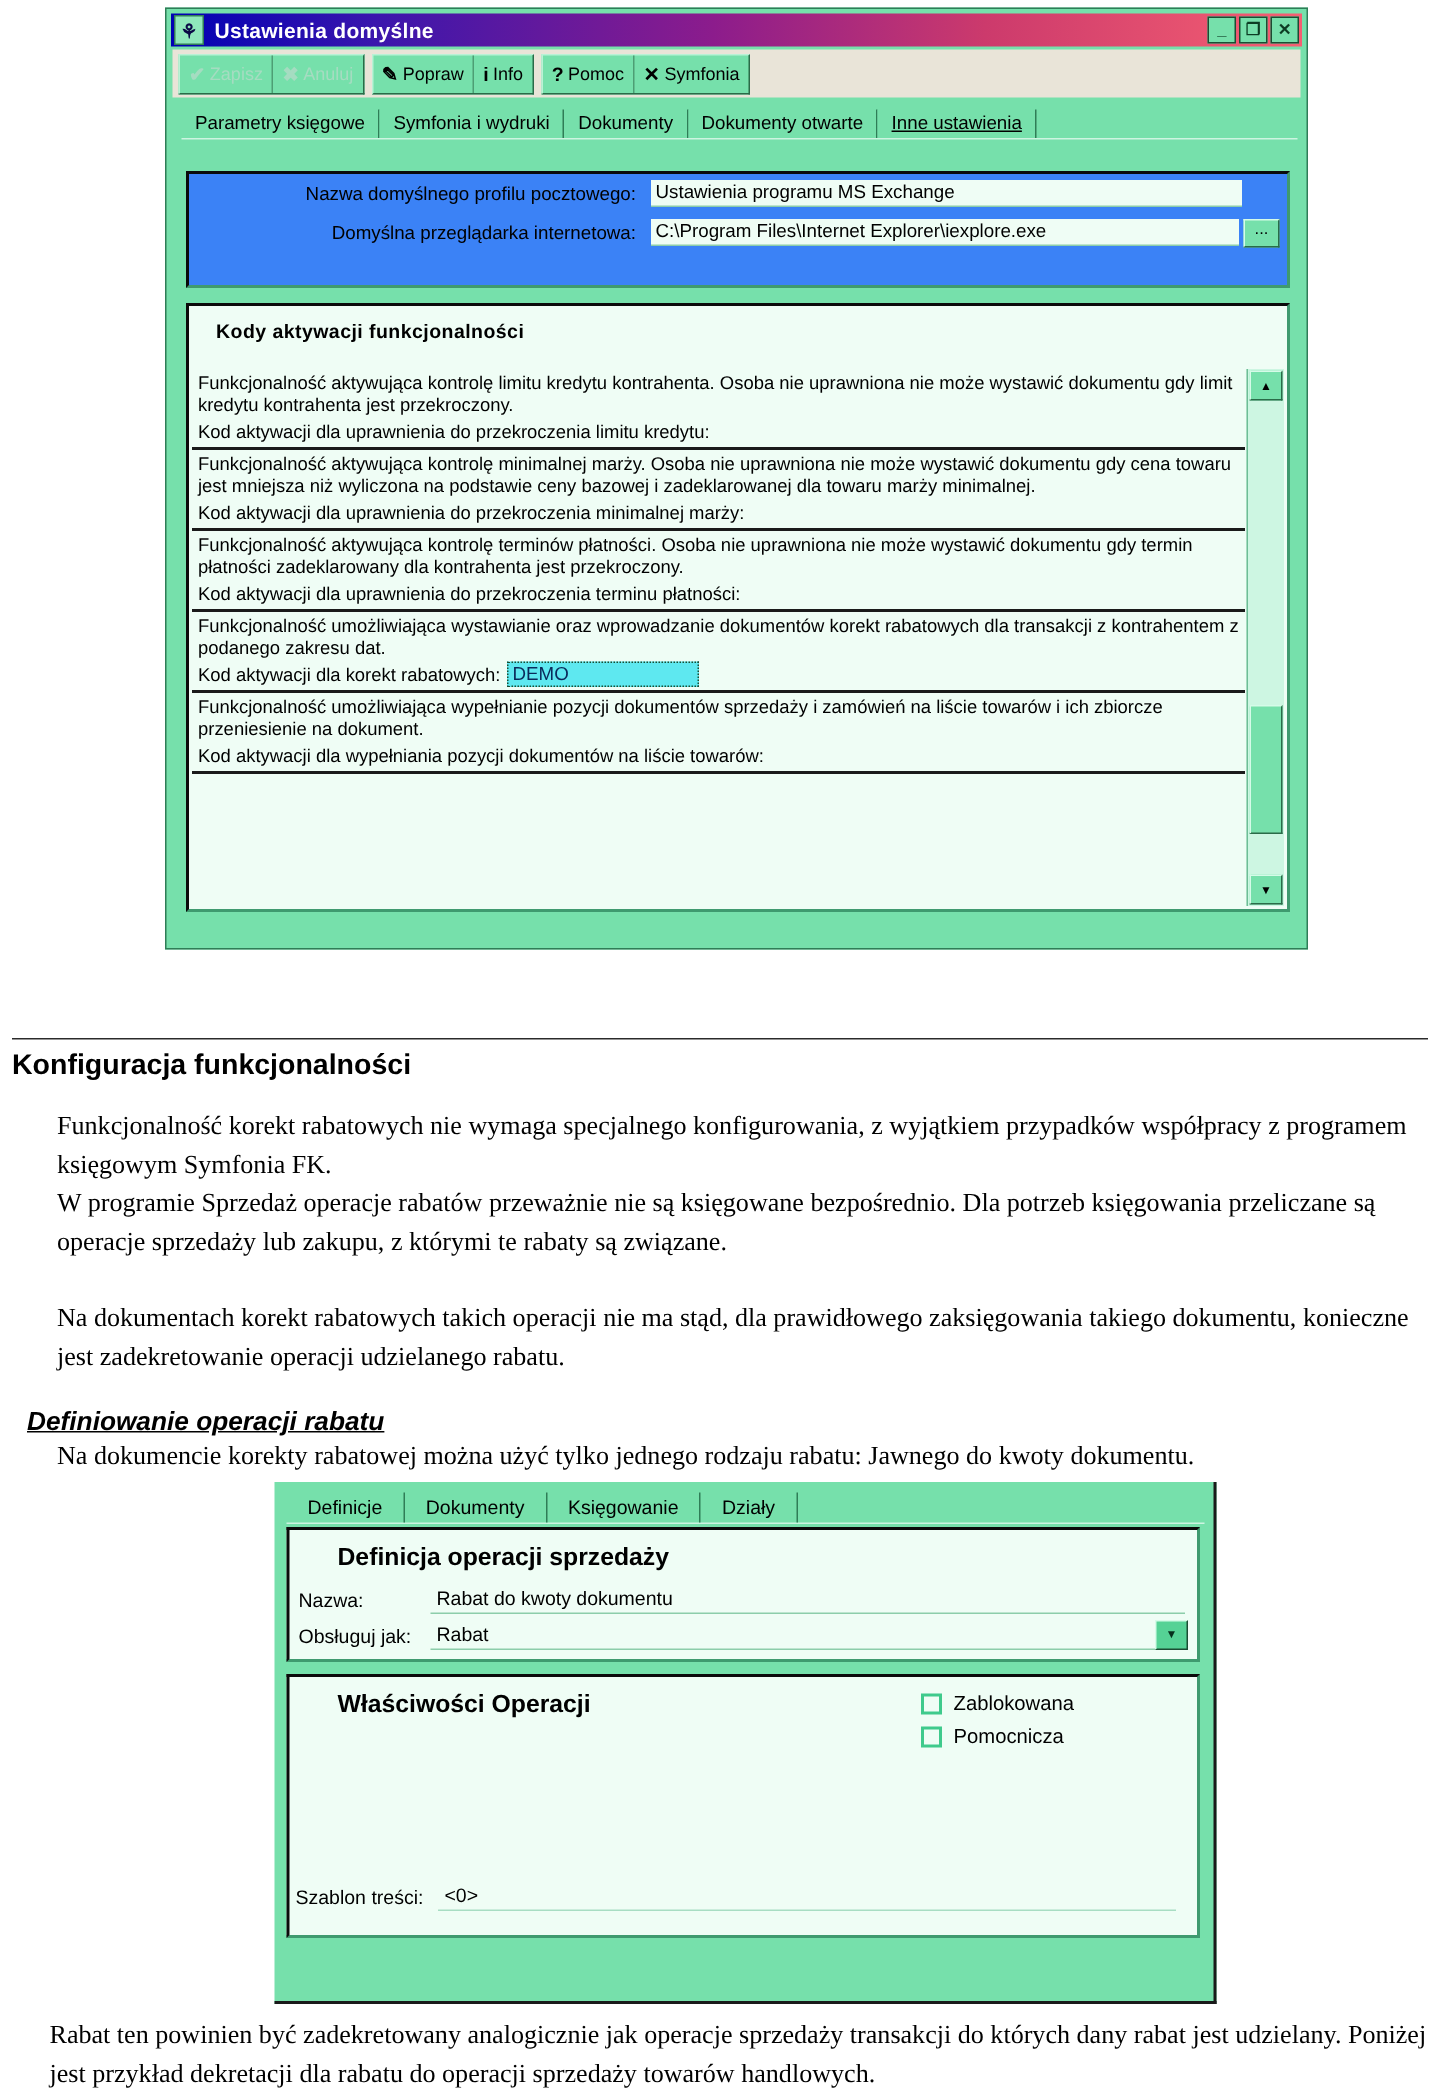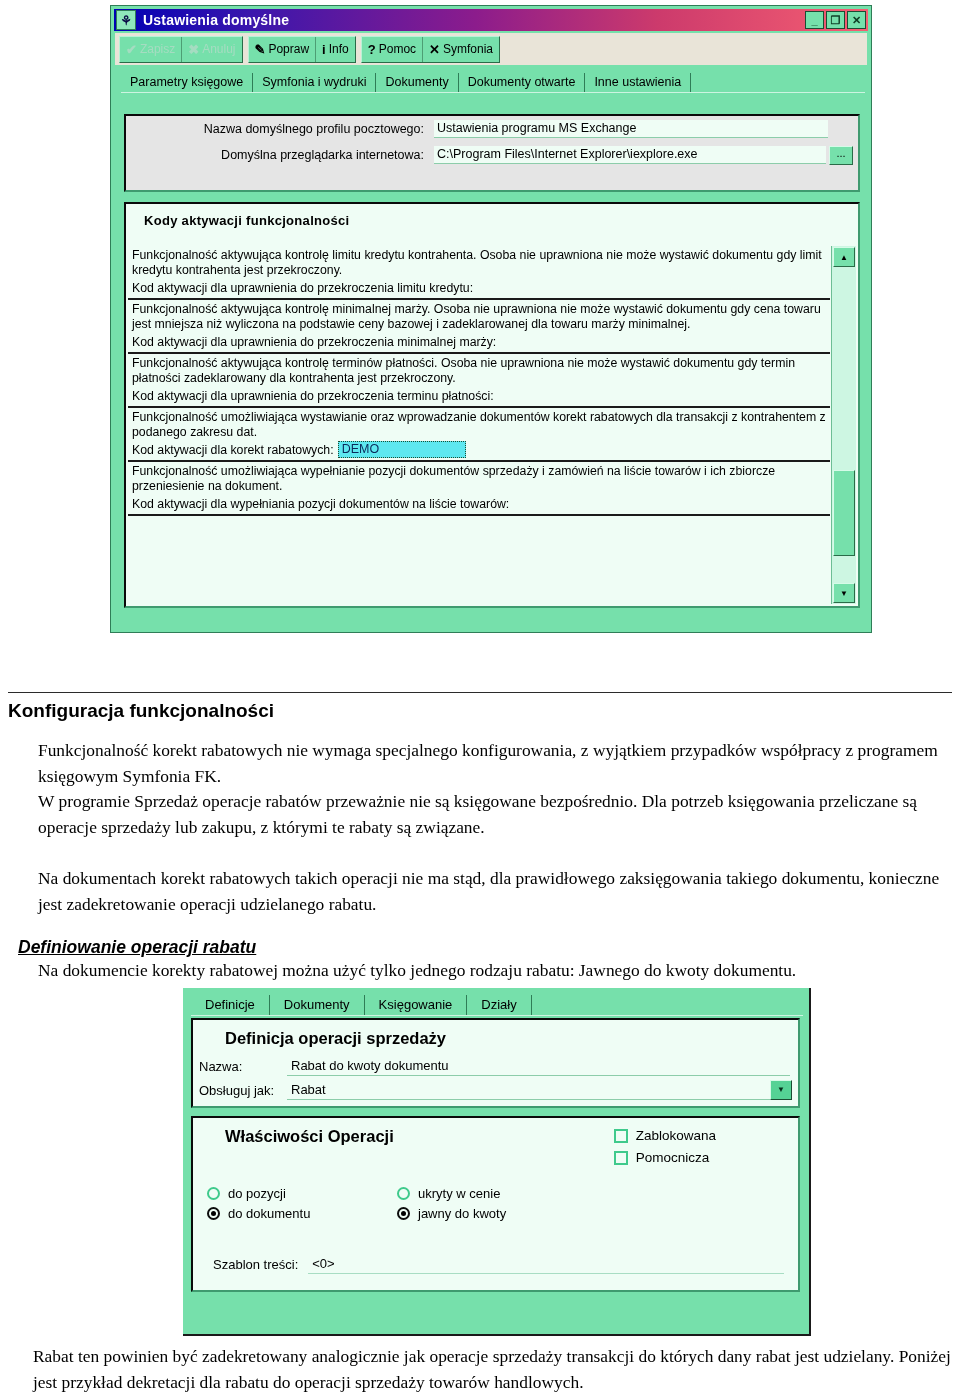--- a/index.html
+++ b/index.html
@@ -110,27 +110,27 @@
     border-bottom: 1px solid #cdf4e1;
   }
   .tab {
     font-size: 12.5px;
     color: #000;
     padding: 2px 9px 3px 9px;
     border-right: 1px solid #2f7d57;
     white-space: nowrap;
     background: #76e0ab;
   }
-  .tab.last { border-right: 1px solid #2f7d57; }
+  .tab.last { border-right: 1px solid #2f7d57; text-decoration: underline; }
 
   .panel-top {
     position: absolute;
     left: 13px; top: 108px; right: 11px;
     height: 78px;
-    background: #e5e5e5;
+    background: #3b82f6;
     border-top: 2px solid #0a0a0a;
     border-left: 2px solid #0a0a0a;
     border-right: 2px solid #3f9a6f;
     border-bottom: 2px solid #3f9a6f;
     box-sizing: border-box;
   }
   .frow {
     display: flex;
     align-items: center;
     font-size: 12.5px;
@@ -412,21 +412,21 @@
   }
   .radio.on { border-color: #0d0d0d; }
   .radio.on::after {
     content: "";
     width: 5px; height: 5px;
     border-radius: 50%;
     background: #000;
   }
   .tmpl-row {
     position: absolute;
-    left: 20px; bottom: 16px; right: 14px;
+    left: 4px; bottom: 16px; right: 14px;
     display: flex; align-items: center;
     font-size: 13px; color: #000;
   }
   .tmpl-lab { white-space: nowrap; margin-right: 10px; }
   .tmpl-val {
     flex: 1;
     border-bottom: 1px solid #a8ddc3;
     height: 18px; line-height: 18px;
     padding-left: 4px;
   }
@@ -604,37 +604,19 @@
       <div class="chk-row">
         <span class="chkbox"></span>
         <span>Zablokowana</span>
       </div>
       <div class="chk-row">
         <span class="chkbox"></span>
         <span>Pomocnicza</span>
       </div>
     </div>
 
-    <div class="radio-grid">
-      <div class="radio-row">
-        <span class="radio"></span>
-        <span>do pozycji</span>
-      </div>
-      <div class="radio-row">
-        <span class="radio"></span>
-        <span>ukryty w cenie</span>
-      </div>
-      <div class="radio-row">
-        <span class="radio on"></span>
-        <span>do dokumentu</span>
-      </div>
-      <div class="radio-row">
-        <span class="radio on"></span>
-        <span>jawny do kwoty</span>
-      </div>
-    </div>
 
     <div class="tmpl-row">
       <div class="tmpl-lab">Szablon treści:</div>
       <div class="tmpl-val">&lt;0&gt;</div>
     </div>
   </div>
 </div>
 
 </body></html>

